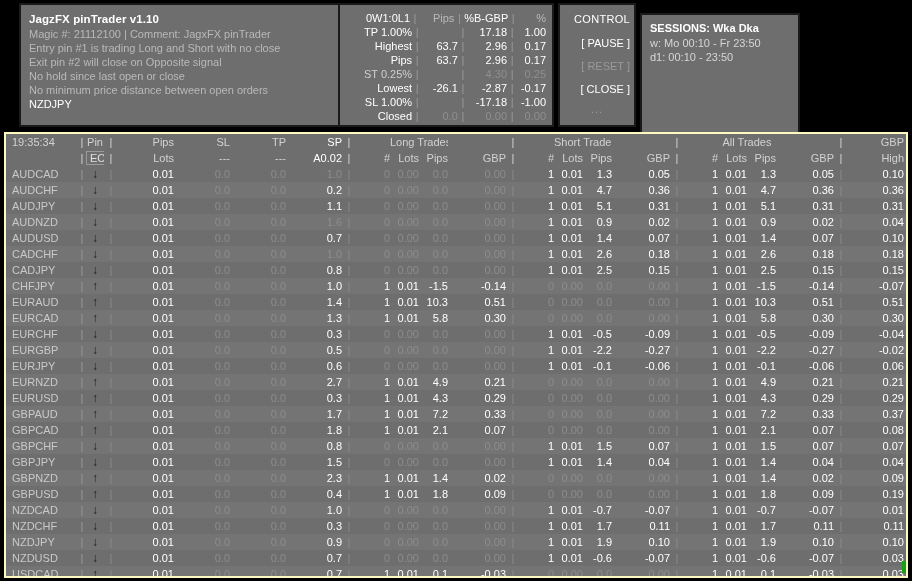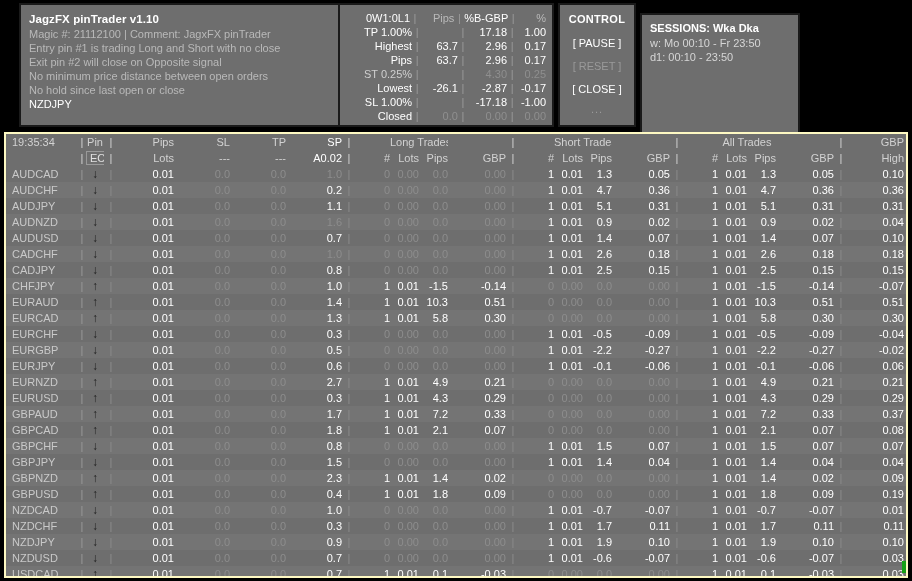--- a/index.html
+++ b/index.html
@@ -35,22 +35,22 @@
   .sc.sep{width:12px;text-align:center;color:#9a9a9a;}
   .sc.pips{width:42px;text-align:right;}
   .sc.bgbp{width:46px;text-align:right;}
   .sc.pct{width:34px;text-align:right;}
   .v-on{color:#ffffff;}
   .v-off{color:#8f8f8f;}
   .lbl-on{color:#ffffff;}
   .lbl-off{color:#cfcfcf;}
 
   
-  .ctl-title{color:#ffffff;font-weight:bold;text-align:center;line-height:16px;letter-spacing:.3px;}
-  .ctl-btn{text-align:center;line-height:14px;color:#ffffff;margin-top:9px;cursor:pointer;white-space:nowrap;}
+  .ctl-title{color:#ffffff;font-weight:normal;text-align:right;line-height:16px;letter-spacing:.3px;}
+  .ctl-btn{text-align:right;line-height:14px;color:#ffffff;margin-top:9px;cursor:pointer;white-space:nowrap;}
   .ctl-btn.dis{color:#9a9a9a;cursor:default;}
   .ctl-dots{text-align:center;color:#9a9a9a;line-height:12px;margin-top:7px;letter-spacing:1px;}
 
   
   .sess-title{color:#ffffff;font-weight:bold;line-height:15px;}
   .sess-line{color:#d6d6d6;line-height:14px;white-space:pre;}
 
   
   .tablewrap{position:absolute;left:4px;top:132px;width:904px;height:446px;
              background:#6e6e6e;border:2px solid #fef9c3;box-sizing:border-box;overflow:hidden;}
@@ -85,22 +85,22 @@
 <div class="app">
 
   <div class="topband">
 
     <div class="panel bordered p-info">
       <div class="line t-title">JagzFX pinTrader v1.10</div>
       <div id="info-lines">
           <div class="line t-dim">Magic #: 21112100 | Comment: JagxFX pinTrader</div>
           <div class="line t-dim">Entry pin #1 is trading Long and Short with no close</div>
           <div class="line t-dim">Exit pin #2 will close on Opposite signal</div>
+          <div class="line t-dim">No hold since last open or close</div>
           <div class="line t-dim">No minimum price distance between open orders</div>
-          <div class="line t-dim">No hold since last open or close</div>
           <div class="line t-bright">NZDJPY</div>
         </div>
     </div>
 
     <div class="panel bordered p-stats">
       <div class="statrow">
         <div class="sc lbl lbl-on">0W1:0L1</div>
         <div class="sc sep">|</div>
         <div class="sc pips t-dim">Pips</div>
         <div class="sc sep">|</div>

